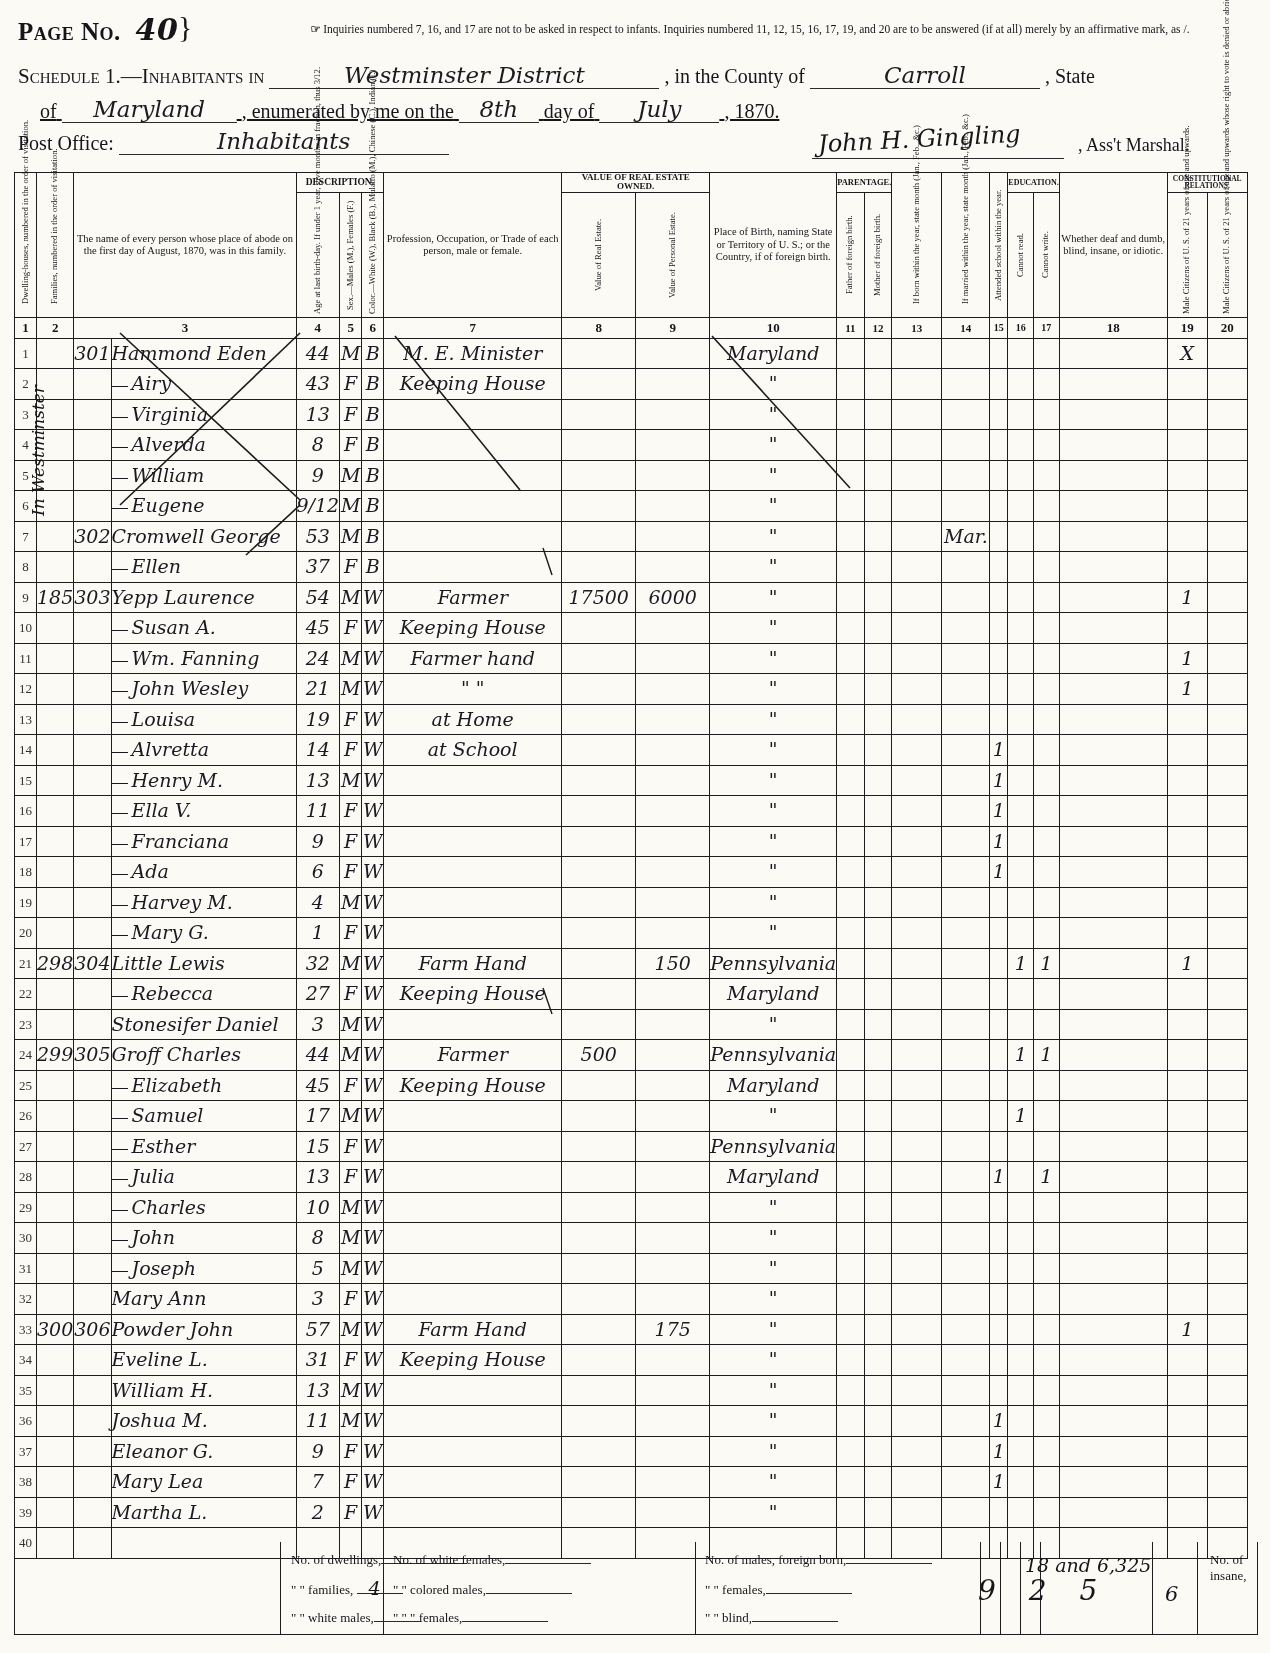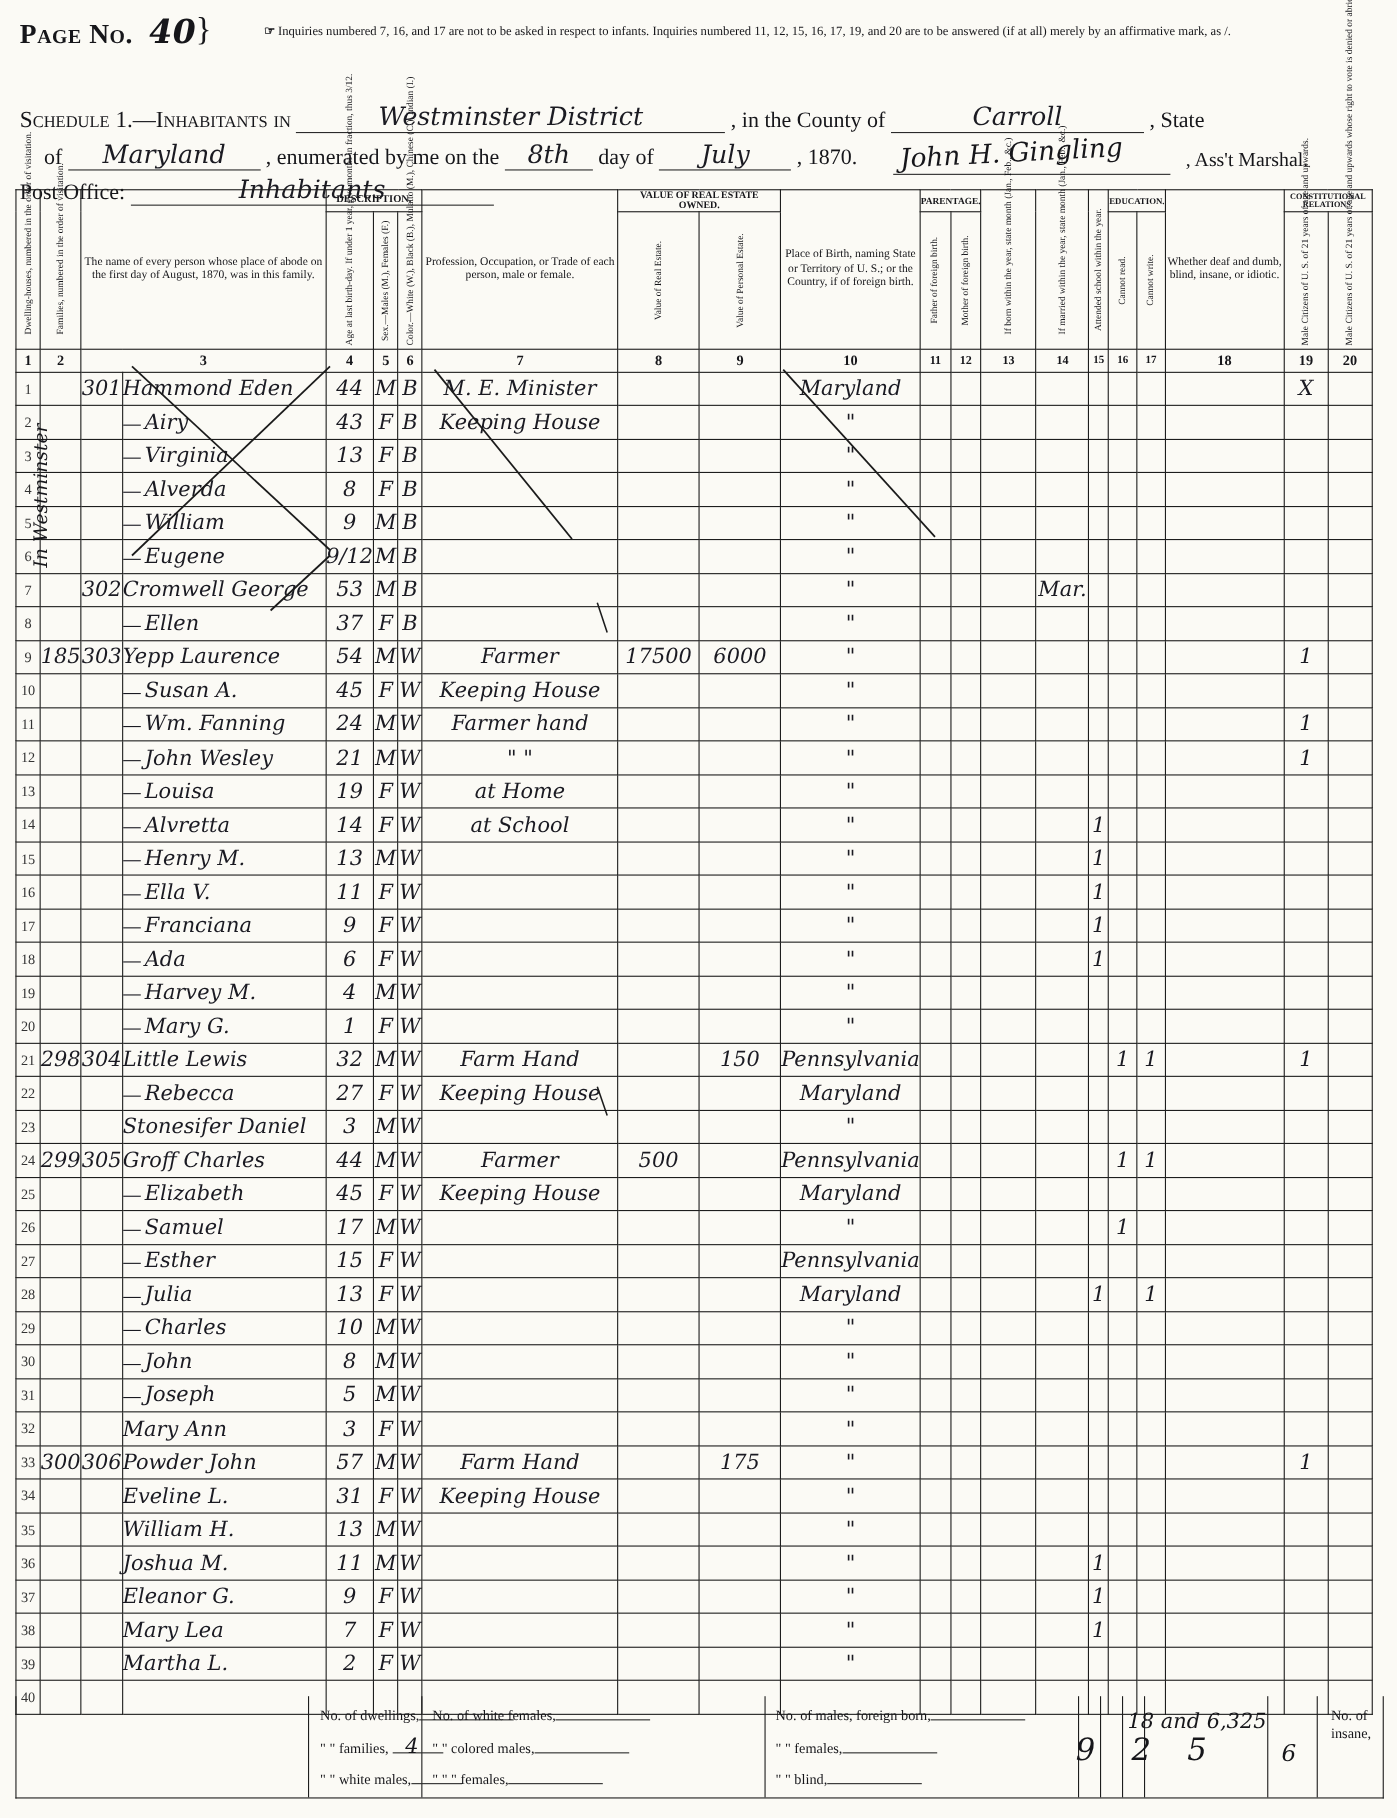--- a/index.html
+++ b/index.html
@@ -6,29 +6,29 @@
   body{width:1270px;height:1653px;font-family:"Liberation Serif",serif;color:#16161a;position:relative;overflow:hidden;}
   .sheet{position:relative;width:1270px;height:1653px;background:#fbfaf5;}
 
   
   .hdr{position:absolute;left:0;top:0;width:1270px;}
   .pageno{position:absolute;left:18px;top:12px;font-size:25px;font-weight:bold;letter-spacing:.5px;}
   .pageno .lbl{font-variant:small-caps;}
   .pageno .val{font-family:"DejaVu Serif",serif;font-style:italic;font-size:30px;margin-left:8px;}
   .brace{position:absolute;left:178px;top:10px;font-size:30px;}
 
-  .inq{position:absolute;left:240px;top:22px;width:1020px;font-size:11.5px;line-height:1.25;font-family:"Liberation Serif",serif;}
+  .inq{position:absolute;left:240px;top:22px;width:1020px;font-size:11.5px;line-height:1.25;text-align:center;font-family:"Liberation Serif",serif;}
   .inq .hand{font-weight:bold;letter-spacing:-.5px;}
 
   .l2{position:absolute;left:18px;top:62px;font-size:20px;white-space:nowrap;}
-  .l3{position:absolute;left:40px;top:96px;font-size:20px;white-space:nowrap;}
+  .l3{position:absolute;left:40px;top:96px;font-size:20px;white-space:nowrap;text-decoration:underline;}
   .l4{position:absolute;left:18px;top:128px;font-size:20px;white-space:nowrap;}
   .sc{font-variant:small-caps;font-size:21px;}
   .cursive{font-family:"DejaVu Serif",serif;font-style:italic;font-size:23px;color:#1b1b22;}
-  .ul{display:inline-block;border-bottom:1.4px solid #2a2a2a;text-align:center;vertical-align:bottom;margin-top:32px;}
+  .ul{display:inline-block;border-bottom:1.4px solid #2a2a2a;text-align:center;vertical-align:bottom;}
   .sig{position:absolute;left:818px;top:125px;font-family:"DejaVu Serif",serif;font-style:italic;font-size:24px;transform:rotate(-3deg);}
   .sigline{position:absolute;left:812px;top:158px;width:252px;border-bottom:1.4px solid #2a2a2a;}
   .amarshal{position:absolute;left:1078px;top:135px;font-size:18px;}
 
   
   table.grid{position:absolute;left:14px;top:172px;border-collapse:collapse;table-layout:fixed;}
   table.grid td,table.grid th{border:1px solid #1d1d1d;padding:0;}
   .colhead{height:124px;vertical-align:middle;text-align:center;font-size:10.5px;line-height:1.18;padding:2px 2px;}
   .vert{writing-mode:vertical-rl;transform:rotate(180deg);font-size:8.6px;line-height:1.15;white-space:nowrap;margin:0 auto;height:118px;display:block;text-align:center;}
   .numrow td{height:20px;text-align:center;font-size:13px;font-weight:bold;}

